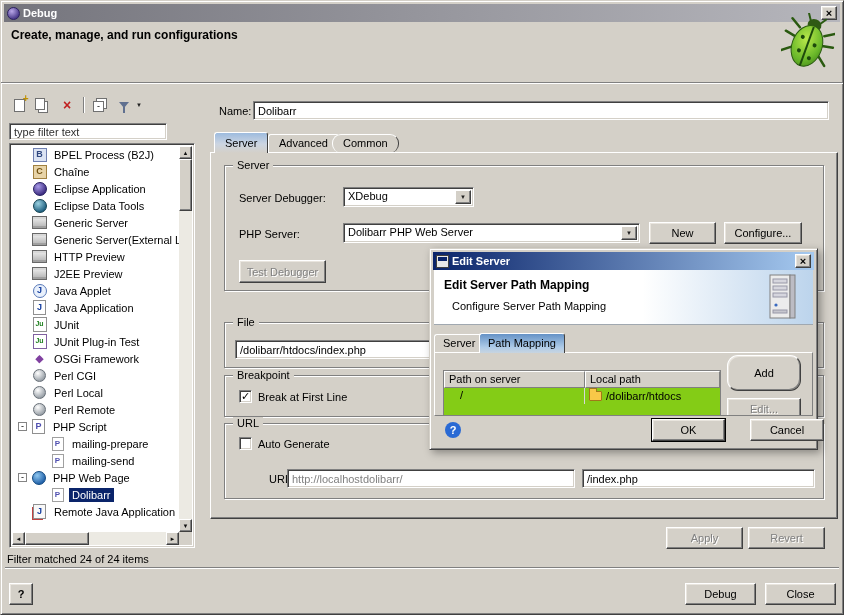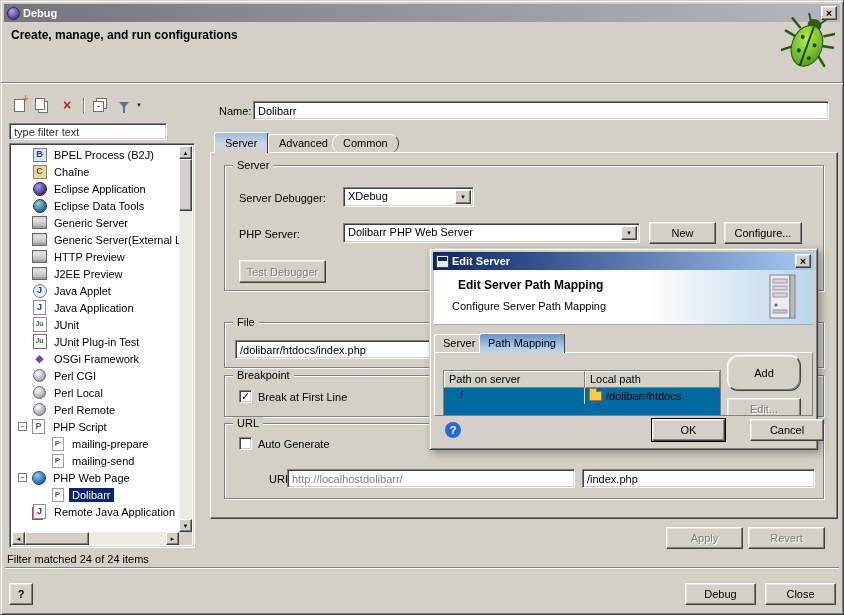--- a/index.html
+++ b/index.html
@@ -114,28 +114,28 @@
 
   
   .dialog { position:absolute; left:428px; top:247px; width:389px; height:202px; background:#d4d0c8; z-index:50;
             border:1px solid; border-color:#d4d0c8 #404040 #404040 #d4d0c8;
             box-shadow:inset 1px 1px 0 #ffffff, inset -1px -1px 0 #808080, 3px 3px 8px rgba(0,0,0,0.35); }
   .dialog .titlebar { background:linear-gradient(90deg,#0a246a,#a6caf0); }
   .t-ico-win { width:13px; height:13px; background:#e8e8e8; border:1px solid #404040; flex:none; }
   .t-ico-win::before { content:""; display:block; height:4px; margin:1px; background:#0a246a; }
   .dheader { position:absolute; left:4px; top:21px; right:4px; height:55px; background:linear-gradient(90deg,#ffffff 55%,#bcd4ec);
              border-bottom:1px solid #a0a8b0; }
-  .dheader .dh-title { position:absolute; left:10px; top:8px; font-size:12px; font-weight:bold;margin-left:14px; }
+  .dheader .dh-title { position:absolute; left:10px; top:8px; font-size:12px; font-weight:bold; }
   .dheader .dh-sub { position:absolute; left:18px; top:30px; }
   .dtab { position:absolute; height:18px; top:85px; background:#d4d0c8; border:1px solid #404040; border-bottom:none;
           border-top-color:#ffffff; border-left-color:#ffffff; border-radius:3px 3px 0 0; padding:0 8px; line-height:16px; z-index:2; }
   .dtab.active { top:84px; height:20px; line-height:18px; background:linear-gradient(180deg,#6592c6,#aecbe8 70%,#c8d4e0); z-index:4; }
   .dpage { position:absolute; left:4px; top:103px; right:4px; height:64px; background:#d4d0c8; overflow:hidden; z-index:3;
            border:1px solid; border-color:#ffffff #808080 #808080 #ffffff; }
-  .map-table { position:absolute; left:8px; top:17px; width:278px; height:46px; background:#0369a1; border:1px solid #808080; }
+  .map-table { position:absolute; left:8px; top:17px; width:278px; height:46px; background:#84cc16; border:1px solid #808080; }
   .mt-head { display:flex; height:17px; }
   .mt-head .th { background:#d4d0c8; border:1px solid; border-color:#ffffff #808080 #808080 #ffffff; padding:0 4px; line-height:14px; overflow:hidden; white-space:nowrap; }
   .mt-head .th:nth-child(1) { width:141px; }
   .mt-head .th:nth-child(2) { width:135px; }
   .mt-body .tr { display:flex; height:16px; line-height:15px; }
   .td-path { width:141px; padding-left:16px; border-right:1px solid #d8d8d8; }
   .td-local { width:135px; display:flex; align-items:center; gap:4px; padding-left:4px; }
   .folder { width:13px; height:10px; background:#f8c848; border:1px solid #a07818; border-radius:1px; position:relative; flex:none; }
   .folder::before { content:""; position:absolute; left:-1px; top:-4px; width:6px; height:3px; background:#f8c848; border:1px solid #a07818; border-bottom:none; }
 </style>

